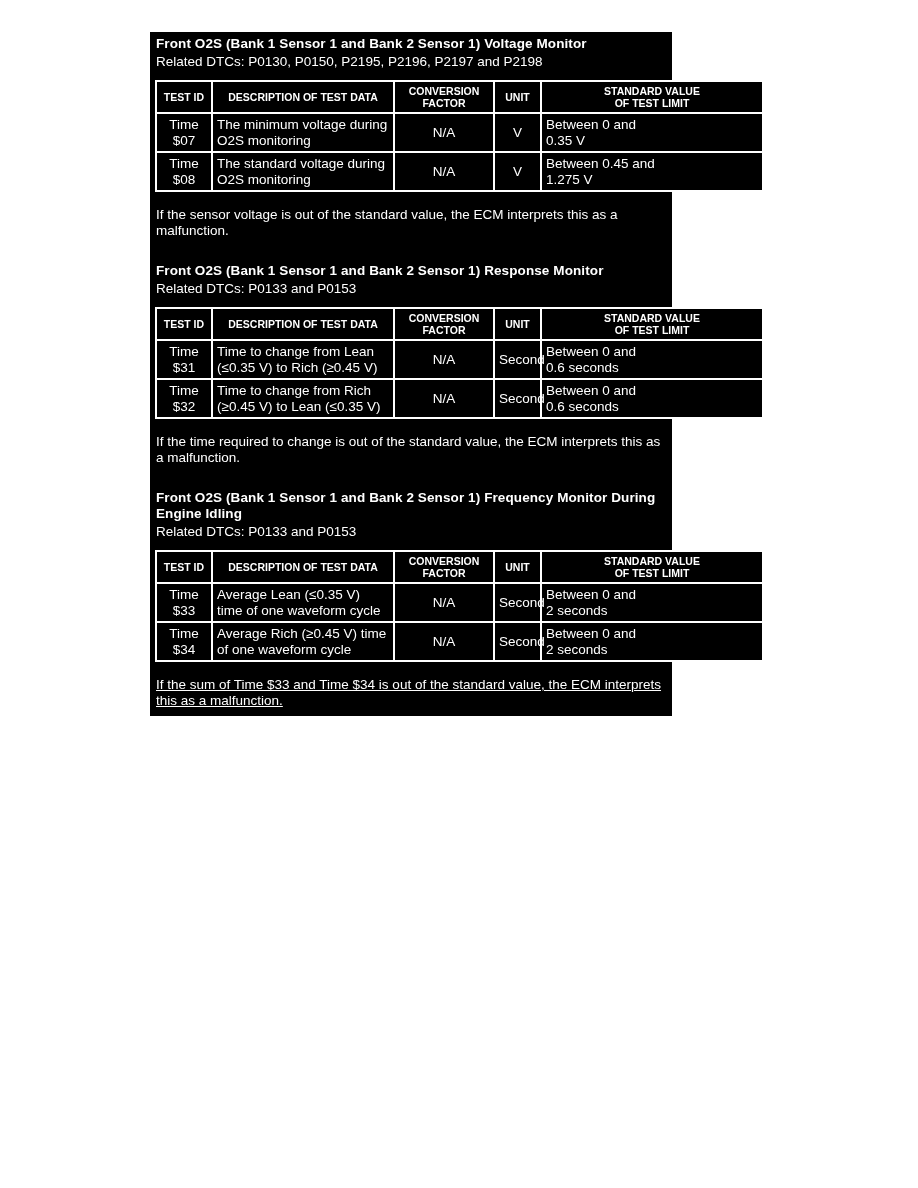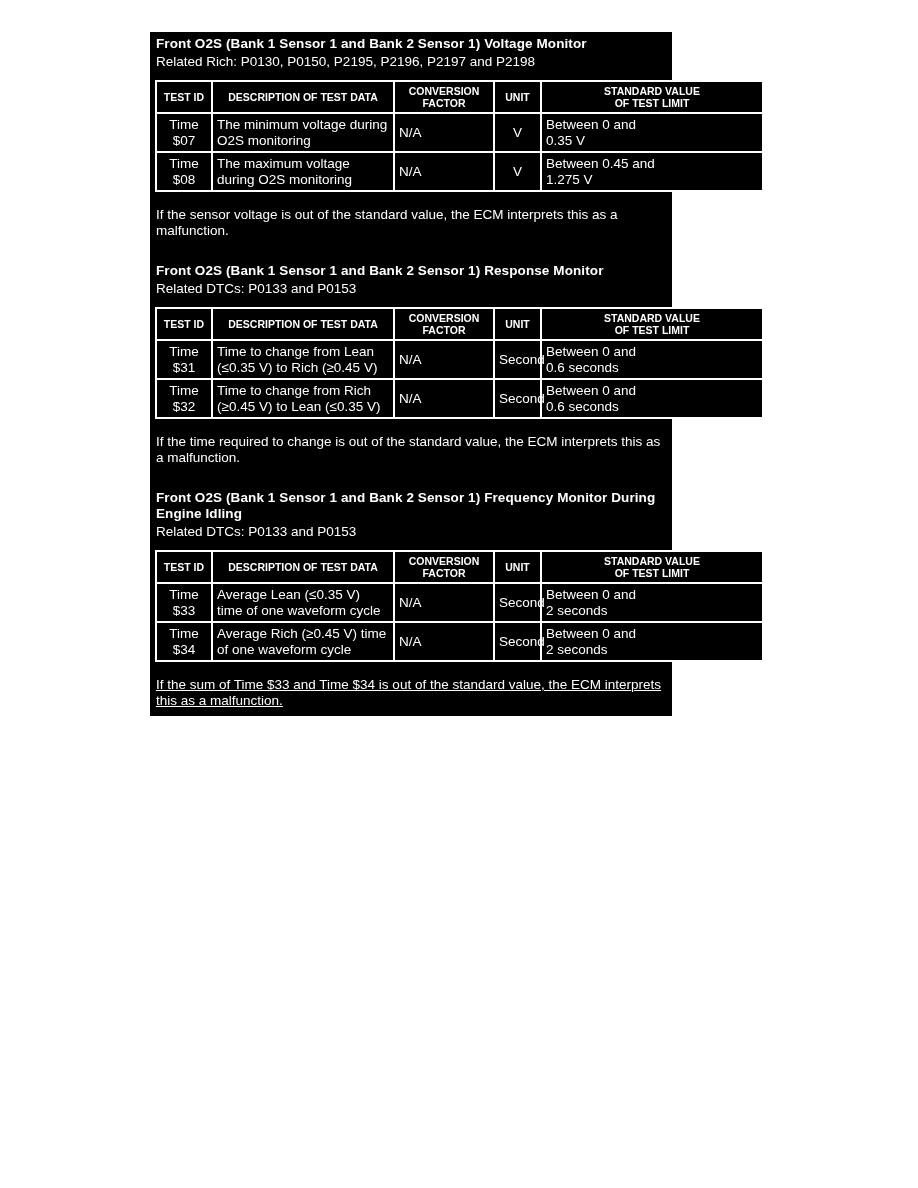--- a/index.html
+++ b/index.html
@@ -50,21 +50,21 @@
     line-height: 12px;
     padding: 3px 1px;
     white-space: pre-line;
   }
   table.testdata td {
     font-size: 13.5px;
     line-height: 15.5px;
     padding: 3px 4px;
   }
   td.c-testid { text-align: center; white-space: pre-line; }
-  td.c-conv   { text-align: left; }
+  td.c-conv   { text-align: center; }
   td.c-unit   { text-align: center; padding: 3px 1px; }
   td.c-std    { white-space: pre-line; }
   col.c-testid { width: 56px; }
   col.c-desc   { width: 182px; }
   col.c-conv   { width: 100px; }
   col.c-unit   { width: 47px; }
   col.c-std    { width: 222px; }
   .sec-note {
     font-size: 13.5px;
     line-height: 15.5px;
@@ -72,21 +72,21 @@
   }
   section:last-child .sec-note { margin-bottom: 2px; text-decoration: underline; }
 </style>
 </head>
 <body>
 
 <div class="panel">
 
   <section>
     <div class="sec-title">Front O2S (Bank 1 Sensor 1 and Bank 2 Sensor 1) Voltage Monitor</div>
-    <div class="sec-sub">Related Rich: P0130, P0150, P2195, P2196, P2197 and P2198</div>
+    <div class="sec-sub">Related DTCs: P0130, P0150, P2195, P2196, P2197 and P2198</div>
     <table class="testdata">
       <colgroup>
         <col class="c-testid">
           <col class="c-desc">
           <col class="c-conv">
           <col class="c-unit">
           <col class="c-std">
       </colgroup>
       <thead>
         <tr>
@@ -105,21 +105,21 @@
 $07</td>
           <td class="c-desc">The minimum voltage during O2S monitoring</td>
           <td class="c-conv">N/A</td>
           <td class="c-unit">V</td>
           <td class="c-std">Between 0 and
 0.35 V</td>
         </tr>
         <tr>
           <td class="c-testid">Time
 $08</td>
-          <td class="c-desc">The maximum voltage during O2S monitoring</td>
+          <td class="c-desc">The standard voltage during O2S monitoring</td>
           <td class="c-conv">N/A</td>
           <td class="c-unit">V</td>
           <td class="c-std">Between 0.45 and
 1.275 V</td>
         </tr>
       </tbody>
     </table>
     <div class="sec-note">If the sensor voltage is out of the standard value, the ECM interprets this as a malfunction.</div>
   </section>
 

